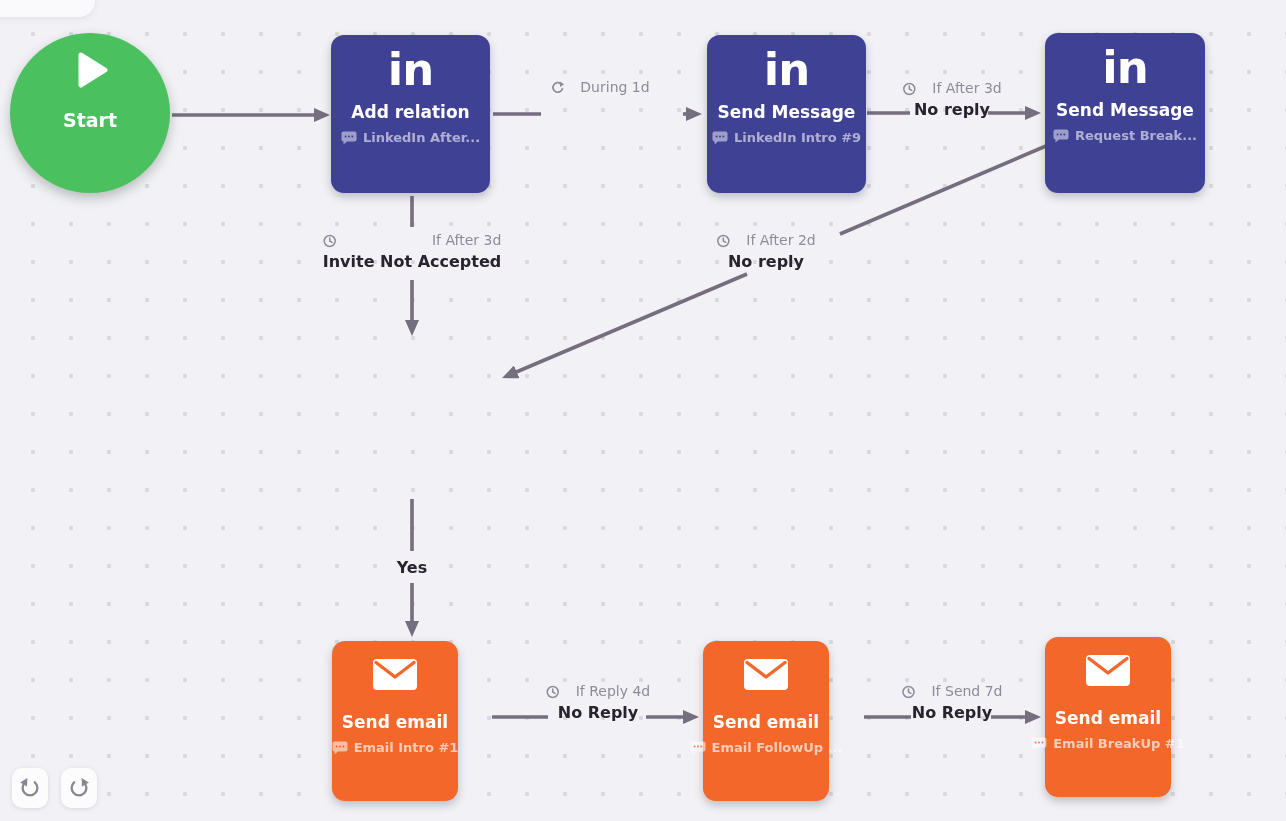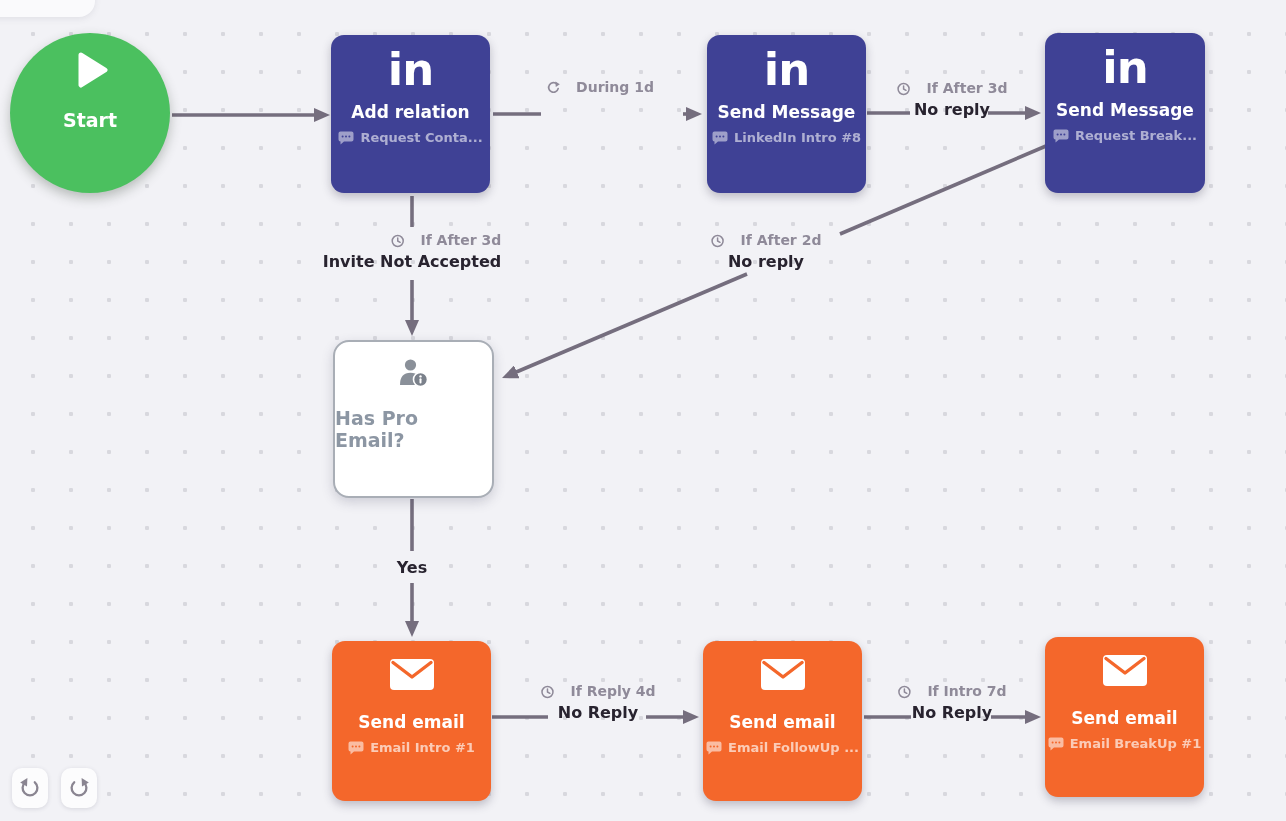--- a/index.html
+++ b/index.html
@@ -9,21 +9,21 @@
     background-color:#f2f2f6;
     background-image:radial-gradient(circle,#d8d8de 2px,rgba(0,0,0,0) 2.4px);
     background-size:38px 38px;background-position:14px 15px;
   }
   #edges{position:absolute;left:0;top:0;z-index:1;}
   .node{
     position:absolute;z-index:3;display:flex;flex-direction:column;align-items:center;
     border-radius:13px;box-shadow:0 4px 10px rgba(45,44,70,.28);cursor:pointer;
   }
   .node.blue{background:#3f4195;--node-bg:#3f4195;width:159px;height:158px;}
-  .node.orange{background:#f4672b;--node-bg:#f4672b;width:159px;height:160px;}
+  .node.orange{background:#f4672b;--node-bg:#f4672b;width:126px;height:160px;}
   .logo-in{color:#fff;font-size:45px;font-weight:bold;line-height:1;margin-top:12px;letter-spacing:-1px;}
   .node-title{color:#fff;font-size:17px;font-weight:bold;margin-top:10px;white-space:nowrap;}
   .node.orange .node-title{margin-top:21px;}
   .node-sub{display:flex;align-items:center;gap:6px;margin-top:8px;font-size:13px;font-weight:bold;white-space:nowrap;}
   .node.blue .node-sub{color:rgba(255,255,255,.58);}
   .node.orange .node-sub{color:rgba(255,255,255,.66);}
   .chat-icon{opacity:.85;}
   .start-circle{
     position:absolute;left:10px;top:33px;width:160px;height:160px;border-radius:50%;
     background:#4bc05f;z-index:3;display:flex;flex-direction:column;align-items:center;
@@ -34,22 +34,22 @@
     position:absolute;left:333px;top:340px;width:157px;height:154px;z-index:3;
     background:#fff;border:2px solid #a9aeb6;border-radius:16px;
     display:flex;flex-direction:column;align-items:center;
     box-shadow:0 4px 12px rgba(70,70,95,.22);cursor:pointer;
   }
   .white-node-title{color:#8c96a3;font-size:19px;font-weight:bold;margin-top:17px;}
   .edge-label{
     position:absolute;z-index:2;transform:translateX(-50%);text-align:center;white-space:nowrap;
   }
   .edge-label .cond{
-    display:flex;align-items:center;justify-content:flex-end;gap:16px;
-    color:#8f8a99;font-size:14px;font-weight:bold;line-height:19px;
+    display:flex;align-items:center;justify-content:space-between;gap:16px;
+    color:#8f8a99;font-size:14px;font-weight:normal;line-height:19px;
   }
   .edge-label .lbl{color:#28232f;font-size:16px;font-weight:bold;line-height:23px;}
   .corner-overlay{
     position:absolute;left:-22px;top:-20px;width:117px;height:37px;border-radius:16px;
     background:#fafafc;box-shadow:0 2px 6px rgba(80,80,100,.10);z-index:2;
   }
   .history-btn{
     position:absolute;width:36px;height:40px;border-radius:10px;background:#fcfcfd;
     border:none;display:flex;align-items:center;justify-content:center;z-index:4;
     box-shadow:0 1px 4px rgba(70,70,95,.16);cursor:pointer;padding:0;
@@ -113,62 +113,52 @@
   <div class="node blue" style="left:331px;top:35px;">
     <div class="logo-in">in</div>
     <div class="node-title">Add relation</div>
     <div class="node-sub">
       <svg class="chat-icon" width="16" height="14" viewBox="0 0 16 14">
         <path d="M2.5 0.5 h11 a2 2 0 0 1 2 2 v6 a2 2 0 0 1 -2 2 h-7.5 l-3.5 3 v-3 h-0 a2 2 0 0 1 -2 -2 v-6 a2 2 0 0 1 2 -2 z" fill="rgba(255,255,255,.58)"></path>
         <circle cx="4.6" cy="5.4" r="1" fill="var(--node-bg)"></circle>
         <circle cx="8" cy="5.4" r="1" fill="var(--node-bg)"></circle>
         <circle cx="11.4" cy="5.4" r="1" fill="var(--node-bg)"></circle>
       </svg>
-      <span>Request Conta...</span>
+      <span>LinkedIn After...</span>
     </div>
   </div>
 
   <div class="node blue" style="left:707px;top:35px;">
     <div class="logo-in">in</div>
     <div class="node-title">Send Message</div>
     <div class="node-sub">
       <svg class="chat-icon" width="16" height="14" viewBox="0 0 16 14">
         <path d="M2.5 0.5 h11 a2 2 0 0 1 2 2 v6 a2 2 0 0 1 -2 2 h-7.5 l-3.5 3 v-3 h-0 a2 2 0 0 1 -2 -2 v-6 a2 2 0 0 1 2 -2 z" fill="rgba(255,255,255,.58)"></path>
         <circle cx="4.6" cy="5.4" r="1" fill="var(--node-bg)"></circle>
         <circle cx="8" cy="5.4" r="1" fill="var(--node-bg)"></circle>
         <circle cx="11.4" cy="5.4" r="1" fill="var(--node-bg)"></circle>
       </svg>
-      <span>LinkedIn Intro #8</span>
+      <span>LinkedIn Intro #9</span>
     </div>
   </div>
 
   <div class="node blue" style="left:1045px;top:33px;width:160px;height:160px;">
     <div class="logo-in">in</div>
     <div class="node-title">Send Message</div>
     <div class="node-sub">
       <svg class="chat-icon" width="16" height="14" viewBox="0 0 16 14">
         <path d="M2.5 0.5 h11 a2 2 0 0 1 2 2 v6 a2 2 0 0 1 -2 2 h-7.5 l-3.5 3 v-3 h-0 a2 2 0 0 1 -2 -2 v-6 a2 2 0 0 1 2 -2 z" fill="rgba(255,255,255,.58)"></path>
         <circle cx="4.6" cy="5.4" r="1" fill="var(--node-bg)"></circle>
         <circle cx="8" cy="5.4" r="1" fill="var(--node-bg)"></circle>
         <circle cx="11.4" cy="5.4" r="1" fill="var(--node-bg)"></circle>
       </svg>
       <span>Request Break...</span>
     </div>
   </div>
 
-  <div class="white-node">
-    <svg width="34" height="32" viewBox="0 0 34 32" style="margin-top:16px;">
-      <circle cx="13.5" cy="7" r="5.6" fill="#8a9099"></circle>
-      <path d="M3 27 Q3 14.8 13.5 14.8 Q24 14.8 24 27 Z" fill="#8a9099"></path>
-      <circle cx="23.5" cy="21.5" r="7" fill="#7b818b" stroke="#ffffff" stroke-width="1.6"></circle>
-      <circle cx="23.5" cy="18.4" r="1.2" fill="#ffffff"></circle>
-      <rect x="22.5" y="20.3" width="2" height="5.2" rx="1" fill="#ffffff"></rect>
-    </svg>
-    <div class="white-node-title">Has Pro Email?</div>
-  </div>
 
   <div class="node orange" style="left:332px;top:641px;">
     <svg width="46" height="33" viewBox="0 0 46 33" style="margin-top:17px;">
       <rect x="1" y="1" width="44" height="31" rx="4" fill="#ffffff"></rect>
       <path d="M4 4.5 L23 19 L42 4.5" stroke="var(--node-bg)" stroke-width="3.4" fill="none" stroke-linecap="round" stroke-linejoin="round"></path>
     </svg>
     <div class="node-title">Send email</div>
     <div class="node-sub">
       <svg class="chat-icon" width="16" height="14" viewBox="0 0 16 14">
         <path d="M2.5 0.5 h11 a2 2 0 0 1 2 2 v6 a2 2 0 0 1 -2 2 h-7.5 l-3.5 3 v-3 h-0 a2 2 0 0 1 -2 -2 v-6 a2 2 0 0 1 2 -2 z" fill="rgba(255,255,255,.66)"></path>
@@ -271,21 +261,21 @@
     </div>
     <div class="lbl">No Reply</div>
   </div>
 
   <div class="edge-label" style="left:952px;top:682px;">
     <div class="cond">
       <svg width="14" height="14" viewBox="0 0 14 14">
         <circle cx="7" cy="7" r="5.5" stroke="#8f8a99" stroke-width="1.5" fill="none"></circle>
         <path d="M7 3.9 L7 7 L9.4 8.3" stroke="#8f8a99" stroke-width="1.5" fill="none" stroke-linecap="round" stroke-linejoin="round"></path>
       </svg>
-      <span>If Intro 7d</span>
+      <span>If Send 7d</span>
     </div>
     <div class="lbl">No Reply</div>
   </div>
 
   <button class="history-btn" id="undo-btn">
     <svg width="22" height="22" viewBox="0 0 22 22">
       <g transform="scale(-1,1) translate(-22,0)">
         <path d="M6.2 5.3 A 7.4 7.4 0 1 0 15.8 5.3" stroke="#8a8591" stroke-width="2.3" fill="none" stroke-linecap="round"></path>
         <polygon points="13.6,1.0 20.8,5.6 14.0,9.6" fill="#8a8591"></polygon>
       </g>

